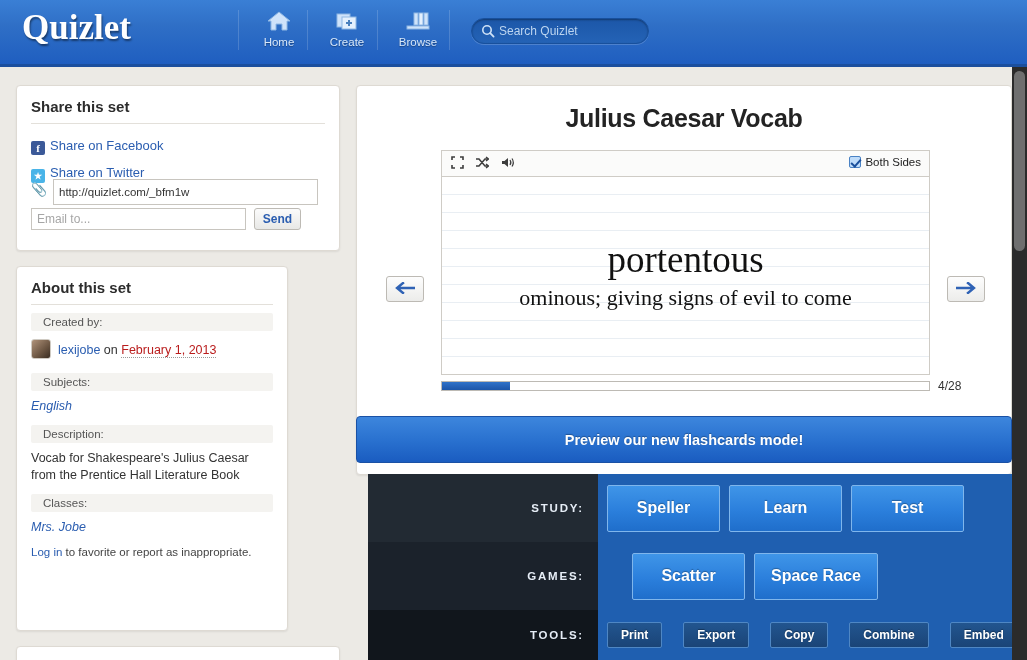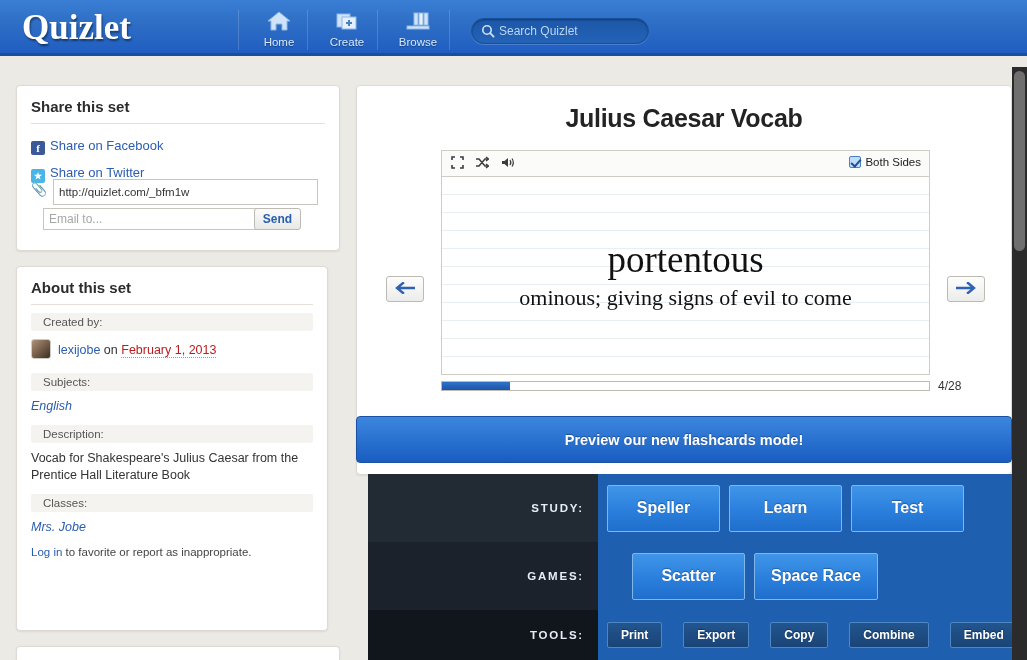--- a/index.html
+++ b/index.html
@@ -10,21 +10,21 @@
     overflow: hidden;
     background: #eceae5;
     font-family: "Liberation Sans", sans-serif;
     position: relative;
   }
 
   
   #header {
     position: absolute;
     left: 0; top: 0;
-    width: 1027px; height: 56px;
+    width: 1027px; height: 67px;
     background: linear-gradient(to bottom, #3a7fd5 0%, #2f6fc6 40%, #1f5ec0 100%);
     border-bottom: 3px solid #1b4f9e;
   }
   #logo {
     position: absolute;
     left: 22px; top: 8px;
     font-family: "Liberation Serif", serif;
     font-size: 35px;
     font-weight: bold;
     color: #ffffff;
@@ -77,21 +77,21 @@
 
   
   .panel {
     position: absolute;
     background: #ffffff;
     border: 1px solid #dedad3;
     border-radius: 4px;
     box-shadow: 0 1px 2px rgba(0,0,0,0.08);
   }
   #panel-share { left: 16px; top: 85px; width: 324px; height: 166px; }
-  #panel-about { left: 16px; top: 266px; width: 312px; height: 365px; }
+  #panel-about { left: 16px; top: 266px; width: 272px; height: 365px; }
   #panel-extra { left: 16px; top: 646px; width: 324px; height: 40px; }
 
   .panel-title {
     font-size: 15px;
     font-weight: bold;
     color: #2c2c2c;
     padding: 12px 14px 8px 14px;
   }
   .panel-rule {
     height: 1px;
@@ -135,21 +135,21 @@
     width: 265px; height: 21px;
     border: 1px solid #c8c5bf;
     background: #fff;
     font-size: 11.5px;
     color: #333;
     padding: 12px 5px;
     font-family: "Liberation Sans", sans-serif;
     outline: none;
   }
   #email-field {
-    position: absolute; left: 26px; top: 122px;
+    position: absolute; left: 14px; top: 122px;
     width: 215px; height: 22px;
     border: 1px solid #c8c5bf;
     background: #fff;
     font-size: 12px;
     color: #333;
     padding: 0 5px;
     font-family: "Liberation Sans", sans-serif;
     outline: none;
   }
   #email-field::placeholder { color: #a6a6a6; opacity: 1; }

